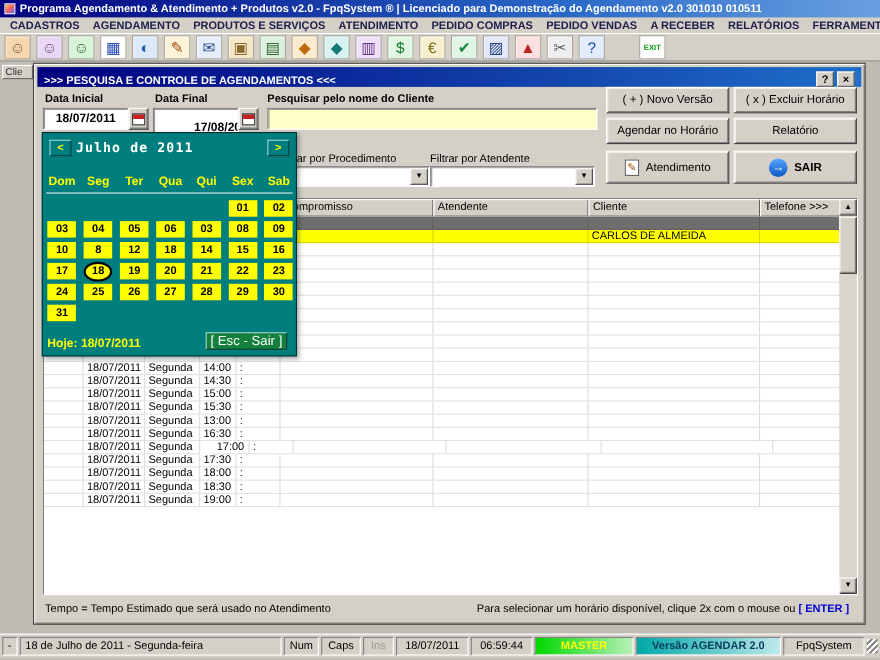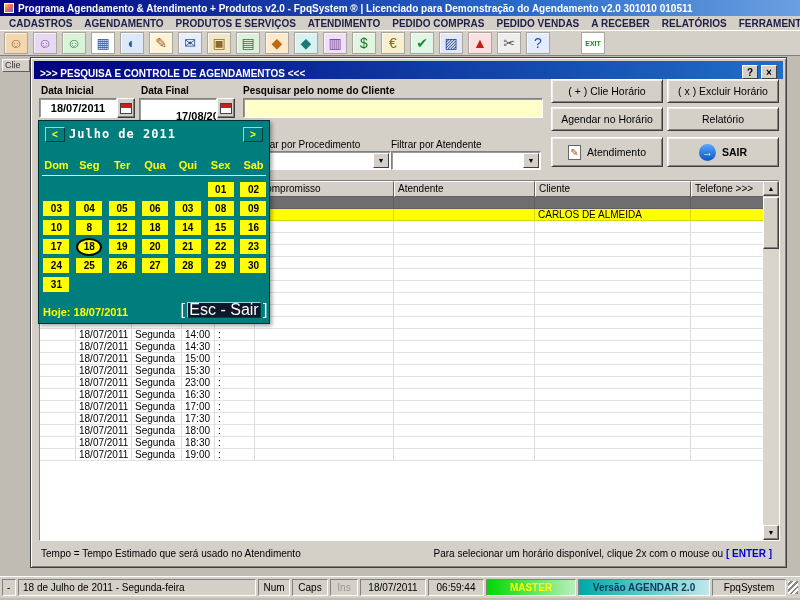--- a/index.html
+++ b/index.html
@@ -115,22 +115,22 @@
   #cal-dow{position:absolute;left:1px;top:38px;width:230px;display:flex}
   .cal-dow-cell{width:32.85px;text-align:center;color:#ffff00;font-weight:bold;font-size:11px;flex:0 0 auto}
   #cal-line{position:absolute;left:3px;right:3px;top:54px;height:1px;background:#eee}
   #cal-grid{position:absolute;left:1px;top:59px;width:230px}
   .cal-week{display:flex;height:19px}
   .cal-cell{width:32.85px;display:flex;align-items:center;justify-content:center;flex:0 0 auto}
   .cal-date{width:26px;height:15px;background:#ffff00;color:#000;font-weight:bold;font-size:10px;
     text-align:center;line-height:15px}
   .cal-date.sel{height:18px;line-height:14px;border:2px solid #000;border-radius:50%}
   #cal-today{position:absolute;left:4px;bottom:5px;color:#ffff00;font-weight:bold;font-size:11px}
-  #cal-esc{position:absolute;right:8px;bottom:5px;width:74px;height:16px;background:#0f172a;
-    border:1px solid;border-color:#9fd4d4 #003f3f #003f3f #9fd4d4;color:#fff;font-size:16px;
+  #cal-esc{position:absolute;right:8px;bottom:5px;width:74px;height:16px;background:#15803d;
+    border:1px solid;border-color:#9fd4d4 #003f3f #003f3f #9fd4d4;color:#fff;font-size:12px;
     display:flex;align-items:center;justify-content:center;white-space:nowrap}
 
   
   #statusbar{position:absolute;left:0;top:576px;width:800px;height:22px;background:#d4d0c8;
     border-top:1px solid #fff;display:flex;align-items:center;padding:0 2px;gap:2px}
   .sbp{height:17px;border:1px solid;border-color:#808080 #fff #fff #808080;font-size:10px;
     display:flex;align-items:center;padding:0 4px;white-space:nowrap;overflow:hidden;flex:0 0 auto}
   .sb-center{justify-content:center}
   .sb-ins{color:#9a9a9a}
   .sb-master{background:linear-gradient(90deg,#00d800,#b8f0b8);color:#ffff00;font-weight:bold}
@@ -243,21 +243,21 @@
     <span class="lbl" style="left:110px;top:27px">Data Final</span>
     <input class="field" style="left: 108px; top: 40px; width: 78px; height: 36px; padding-left: 36px;" value="17/08/2011">
     <span class="mini-btn" style="left:186px;top:40px">
         <span class="mini-cal"></span>
       </span>
 
     <span class="lbl" style="left:212px;top:27px">Pesquisar pelo nome do Cliente</span>
     <input class="field" id="search-input" style="left: 212px; top: 40px; width: 300px; height: 20px;">
 
     <div class="dlgbtn" style="left:520px;top:21px;height:24px">
-        <span>( + ) Clie Horário</span>
+        <span>( + ) Novo Versão</span>
       </div>
     <div class="dlgbtn" style="left:636px;top:21px;height:24px">
         <span>( x ) Excluir Horário</span>
       </div>
     <div class="dlgbtn" style="left:520px;top:49px;height:24px">
         <span>Agendar no Horário</span>
       </div>
     <div class="dlgbtn" style="left:636px;top:49px;height:24px">
         <span>Relatório</span>
       </div>
@@ -456,21 +456,21 @@
             <div class="gc" style="width: 40px;">:</div>
             <div class="gc" style="width: 139px;"></div>
             <div class="gc" style="width: 141px;"></div>
             <div class="gc" style="width: 156px;"></div>
             <div class="gc" style="width: 74px;"></div>
           </div>
           <div class="gr">
             <div class="gc" style="width: 36px;"></div>
             <div class="gc" style="width: 56px;">18/07/2011</div>
             <div class="gc" style="width: 50px;">Segunda</div>
-            <div class="gc" style="width: 33px;">23:00</div>
+            <div class="gc" style="width: 33px;">13:00</div>
             <div class="gc" style="width: 40px;">:</div>
             <div class="gc" style="width: 139px;"></div>
             <div class="gc" style="width: 141px;"></div>
             <div class="gc" style="width: 156px;"></div>
             <div class="gc" style="width: 74px;"></div>
           </div>
           <div class="gr">
             <div class="gc" style="width: 36px;"></div>
             <div class="gc" style="width: 56px;">18/07/2011</div>
             <div class="gc" style="width: 50px;">Segunda</div>
@@ -478,21 +478,21 @@
             <div class="gc" style="width: 40px;">:</div>
             <div class="gc" style="width: 139px;"></div>
             <div class="gc" style="width: 141px;"></div>
             <div class="gc" style="width: 156px;"></div>
             <div class="gc" style="width: 74px;"></div>
           </div>
           <div class="gr">
             <div class="gc" style="width: 36px;"></div>
             <div class="gc" style="width: 56px;">18/07/2011</div>
             <div class="gc" style="width: 50px;">Segunda</div>
-            <div class="gc" style="width: 33px;">17:00</div>
+            <div class="gc" style="width: 33px; margin-left: 12px;">17:00</div>
             <div class="gc" style="width: 40px;">:</div>
             <div class="gc" style="width: 139px;"></div>
             <div class="gc" style="width: 141px;"></div>
             <div class="gc" style="width: 156px;"></div>
             <div class="gc" style="width: 74px;"></div>
           </div>
           <div class="gr">
             <div class="gc" style="width: 36px;"></div>
             <div class="gc" style="width: 56px;">18/07/2011</div>
             <div class="gc" style="width: 50px;">Segunda</div>

